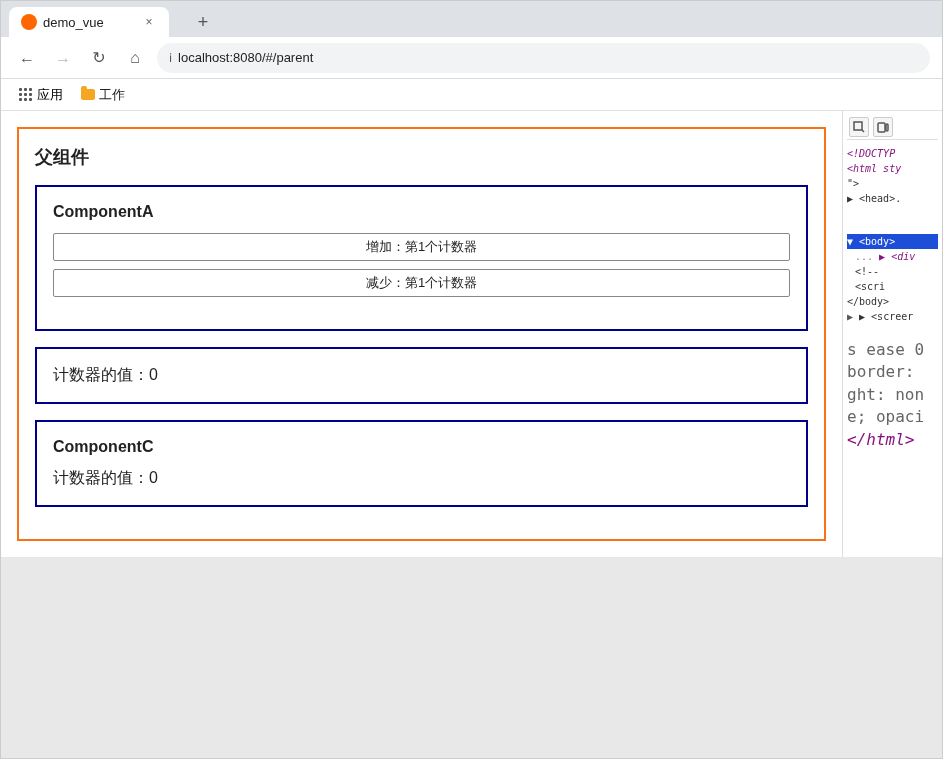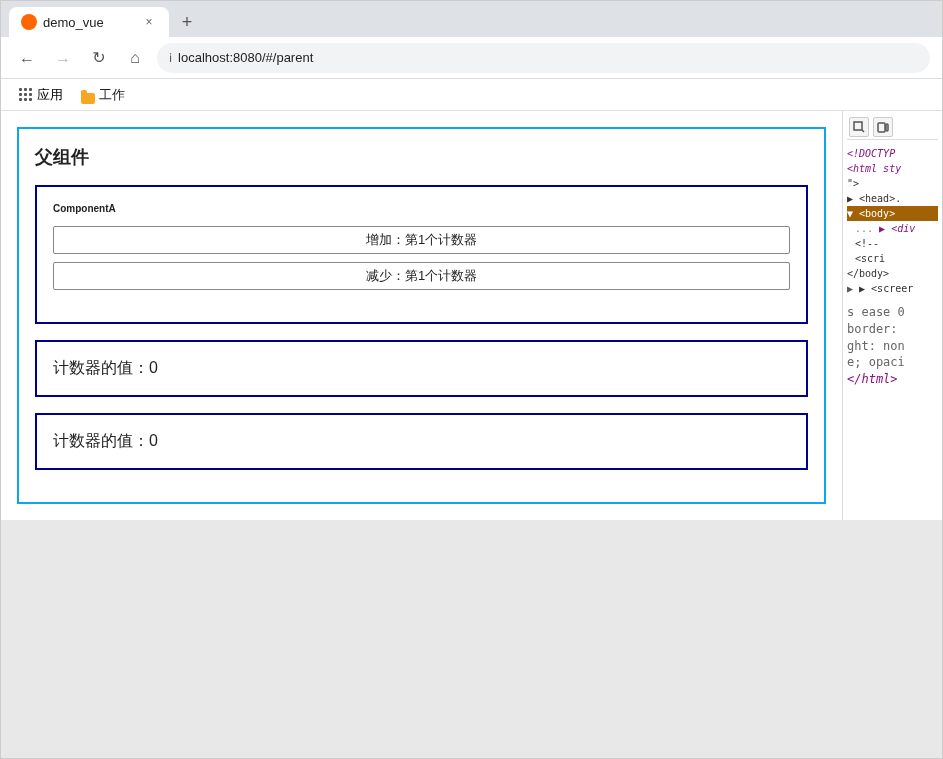--- a/index.html
+++ b/index.html
@@ -11,21 +11,21 @@
       min-height: 759px;
       background: #e8e8e8;
       border: 1px solid #ccc;
     }
     .tab-bar {
       display: flex;
       align-items: center;
       background: #dee1e6;
       padding: 6px 8px 0 8px;
       height: 36px;
-      gap: 4px;
+      gap: 20px;
     }
     .tab-favicon {
       width: 16px;
       height: 16px;
       background: #f60;
       border-radius: 50%;
       display: flex; align-items: center; justify-content: center;
       font-size: 8px; color: white;
     }
     .tab-active {
@@ -112,21 +112,21 @@
       grid-template-columns: 1fr 1fr 1fr;
       gap: 1px;
       width: 14px; height: 14px;
     }
     .apps-icon span {
       width: 3px; height: 3px;
       background: #555;
       border-radius: 1px;
     }
     .bookmark-item {
-      display: flex; align-items: flex-end; gap: 4px;
+      display: flex; align-items: center; gap: 4px;
       cursor: pointer;
       padding: 2px 8px;
       border-radius: 4px;
       color: #222;
     }
     .bookmark-folder {
       width: 14px; height: 11px;
       background: #f5a623;
       border-radius: 0 2px 2px 2px;
       position: relative;
@@ -147,41 +147,41 @@
     }
 
     
     .left-panel {
       flex: 1;
       padding: 16px;
       background: white;
     }
 
     .parent-container {
-      border: 2px solid #0ea5e9;
+      border: 2px solid #f97316;
       padding: 16px;
       background: white;
     }
 
     .parent-title {
       font-size: 18px;
       font-weight: bold;
       margin-bottom: 16px;
       color: #222;
     }
 
     .component-box {
       border: 2px solid darkblue;
       padding: 16px;
       margin-bottom: 16px;
       background: white;
     }
 
     .component-title {
-      font-size: 10px;
+      font-size: 16px;
       font-weight: bold;
       margin-bottom: 12px;
       color: #222;
     }
 
     .button-row {
       display: flex;
       gap: 8px;
       margin-bottom: 8px;
       flex-direction: column;
@@ -232,26 +232,26 @@
       font-size: 10px;
       color: #333;
       line-height: 1.5;
       white-space: nowrap;
       overflow: hidden;
     }
     .devtools-code .tag { color: #881280; font-style: italic; }
     .devtools-code .indent { padding-left: 8px; }
     .devtools-code .dots { color: #888; }
     .devtools-code .arrow { color: #555; }
-    .devtools-selected { background: #a16207; color: white; }
+    .devtools-selected { background: #1d4ed8; color: white; margin-top: 28px; }
 
     .prop-text {
-      font-size: 12px;
+      font-size: 16px;
       color: #666;
-      margin-top: 8px;
+      margin-top: 15px;
       line-height: 1.4;
     }
   </style>
 </head>
 <body>
 
 <div class="browser-outer">
 
   <div class="tab-bar">
     <div class="tab-active">
@@ -314,20 +314,21 @@
           </div>
         </div>
 
         <div class="component-box">
           <div class="counter-value">
             <span>计数器的值：</span><span>0</span>
           </div>
         </div>
 
         <div class="component-box">
+          <div class="component-title">ComponentC</div>
           <div class="counter-value">
             <span>计数器的值：</span><span>0</span>
           </div>
         </div>
       </div>
     </div>
 
     <div class="right-panel">
       <div class="devtools-toolbar">
         <div class="devtools-icon-btn">

